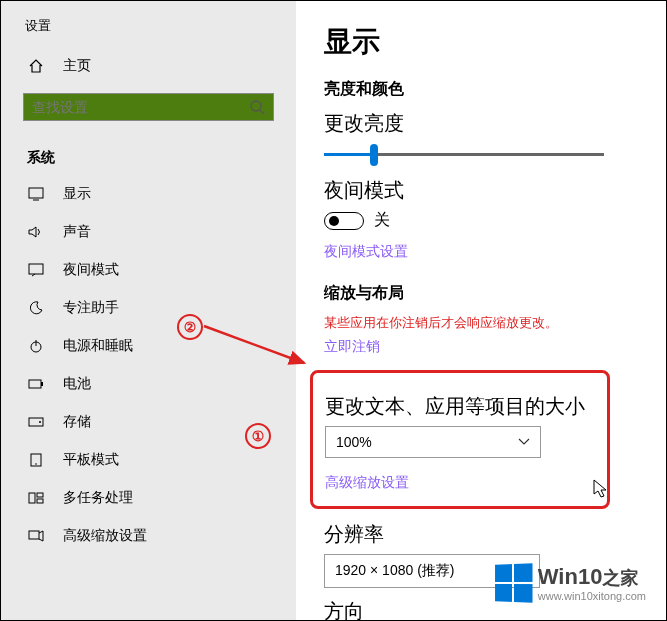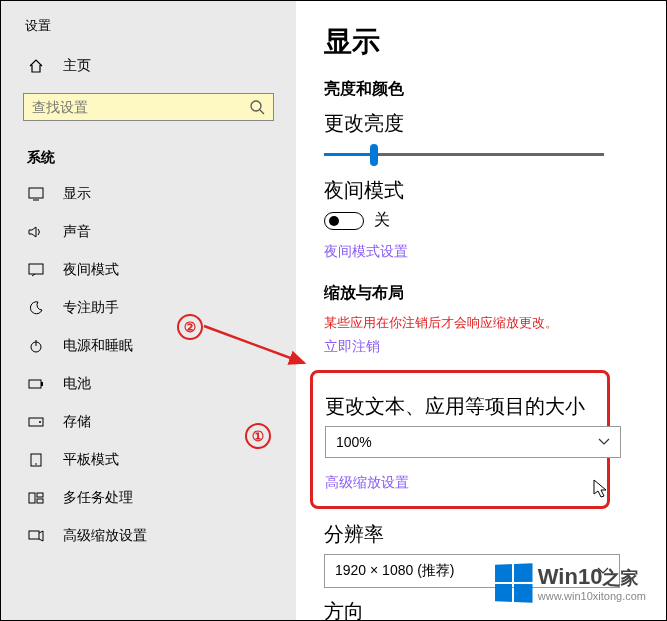--- a/index.html
+++ b/index.html
@@ -3,37 +3,37 @@
   <meta charset="utf-8">
   <style>
     * { margin: 0; padding: 0; box-sizing: border-box; font-family: "Microsoft YaHei", "Segoe UI", sans-serif; }
     body { width: 667px; height: 621px; background: #fff; overflow: hidden; position: relative; border: 1px solid #000; }
     .container { display: flex; height: 100%; }
     .sidebar { width: 295px; background: #eaeaea; padding: 10px 10px; }
     .app-title { font-size: 13px; padding: 6px 14px 12px; }
     .sidebar-item { display: flex; align-items: center; padding: 10px 16px; cursor: pointer; font-size: 14px; }
     .sidebar-item .icon { width: 18px; height: 18px; margin-right: 18px; display: flex; align-items: center; justify-content: center; }
     .search-row { padding: 8px 12px 14px; }
-    .search-box { display: flex; align-items: center; border: 1px solid #888; background: #fef9c3; padding: 5px 8px; }
+    .search-box { display: flex; align-items: center; border: 1px solid #888; background: #4d7c0f; padding: 5px 8px; }
     .search-input { flex: 1; border: none; background: transparent; font-size: 14px; outline: none; }
     .section-title { font-weight: bold; font-size: 14px; padding: 14px 16px 8px; }
     .main { flex: 1; padding: 22px 28px 10px; overflow: hidden; background: #fff; }
     .main h1 { font-size: 28px; font-weight: 600; margin-bottom: 18px; }
     .main h2 { font-size: 16px; font-weight: 600; margin: 16px 0 10px; }
     .sub-label { font-size: 20px; margin: 10px 0 6px; }
     .slider { width: 280px; height: 24px; position: relative; margin-bottom: 4px; }
     .slider-track { height: 3px; background: #666; position: absolute; top: 10px; left: 0; right: 0; }
     .slider-fill { height: 3px; background: #0078d7; position: absolute; top: 10px; left: 0; width: 18%; }
     .slider-thumb { width: 8px; height: 22px; background: #0078d7; position: absolute; top: 1px; left: 18%; transform: translateX(-50%); border-radius: 4px; }
     .toggle { display: flex; align-items: center; gap: 10px; margin: 6px 0; }
     .toggle-switch { width: 40px; height: 18px; border: 1px solid #000; border-radius: 9px; position: relative; background: #fff; }
     .toggle-knob { width: 10px; height: 10px; border-radius: 50%; background: #000; position: absolute; top: 3px; left: 4px; }
     .link { color: #8b5cf6; font-size: 14px; cursor: pointer; display: inline-block; margin: 6px 0; }
     .warning-text { color: #d22; font-size: 13px; margin-top: 8px; }
-    .select { border: 1px solid #999; padding: 7px 10px; width: 296px; display: flex; justify-content: space-between; align-items: center; font-size: 14px; background: #fff; margin: 4px 0 10px; cursor: pointer; }
+    .select { border: 1px solid #999; padding: 7px 10px; width: 216px; display: flex; justify-content: space-between; align-items: center; font-size: 14px; background: #fff; margin: 4px 0 10px; cursor: pointer; }
     .highlight-box { border: 3px solid #d22; border-radius: 8px; padding: 10px 12px 8px; margin: 8px -12px 12px -14px; width: 300px; }
     
     .anno-circle { position: absolute; width: 26px; height: 26px; border: 2px solid #d22; border-radius: 50%; color: #d22; display: flex; align-items: center; justify-content: center; font-size: 14px; font-weight: bold; background: transparent; }
     .arrow-svg { position: absolute; pointer-events: none; }
     .watermark { position: absolute; right: 20px; bottom: 18px; display: flex; align-items: center; gap: 6px; }
     .winlogo { display: grid; grid-template-columns: 1fr 1fr; gap: 2px; width: 38px; height: 38px; transform: perspective(80px) rotateY(-10deg); }
     .winlogo div { background: #0078d7; }
     .wintext { font-size: 22px; font-weight: bold; color: #444; }
     .wintext .sub { font-size: 11px; font-weight: normal; color: #888; display: block; text-align: right; }
     .cursor { position: absolute; }

